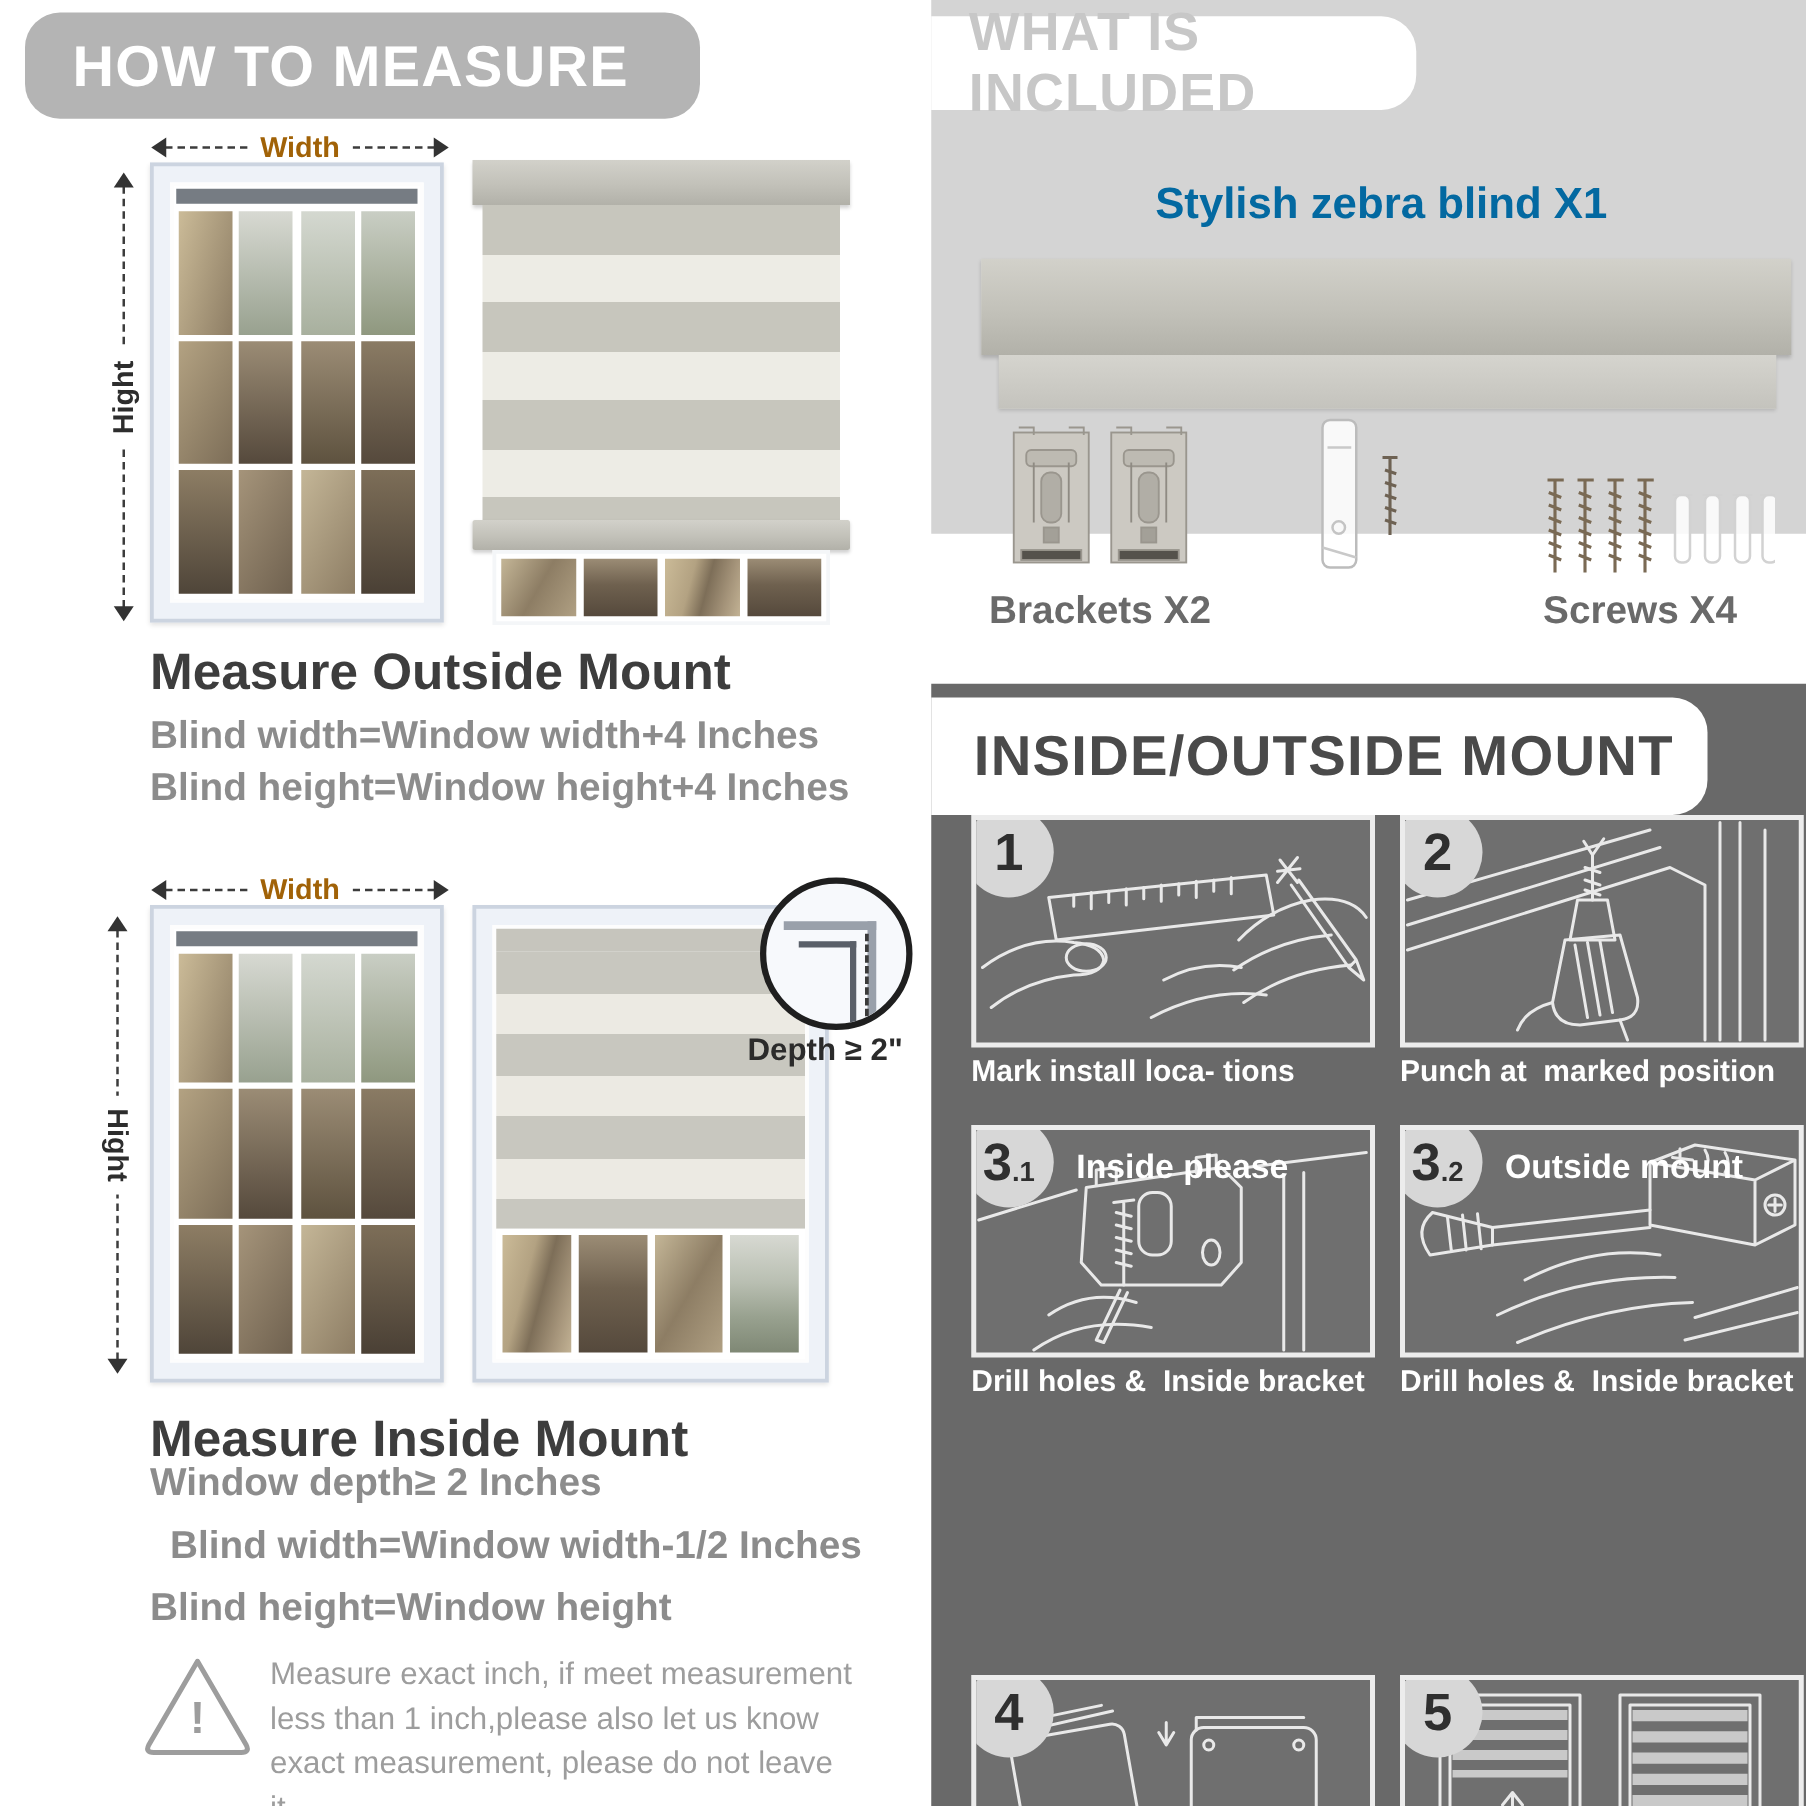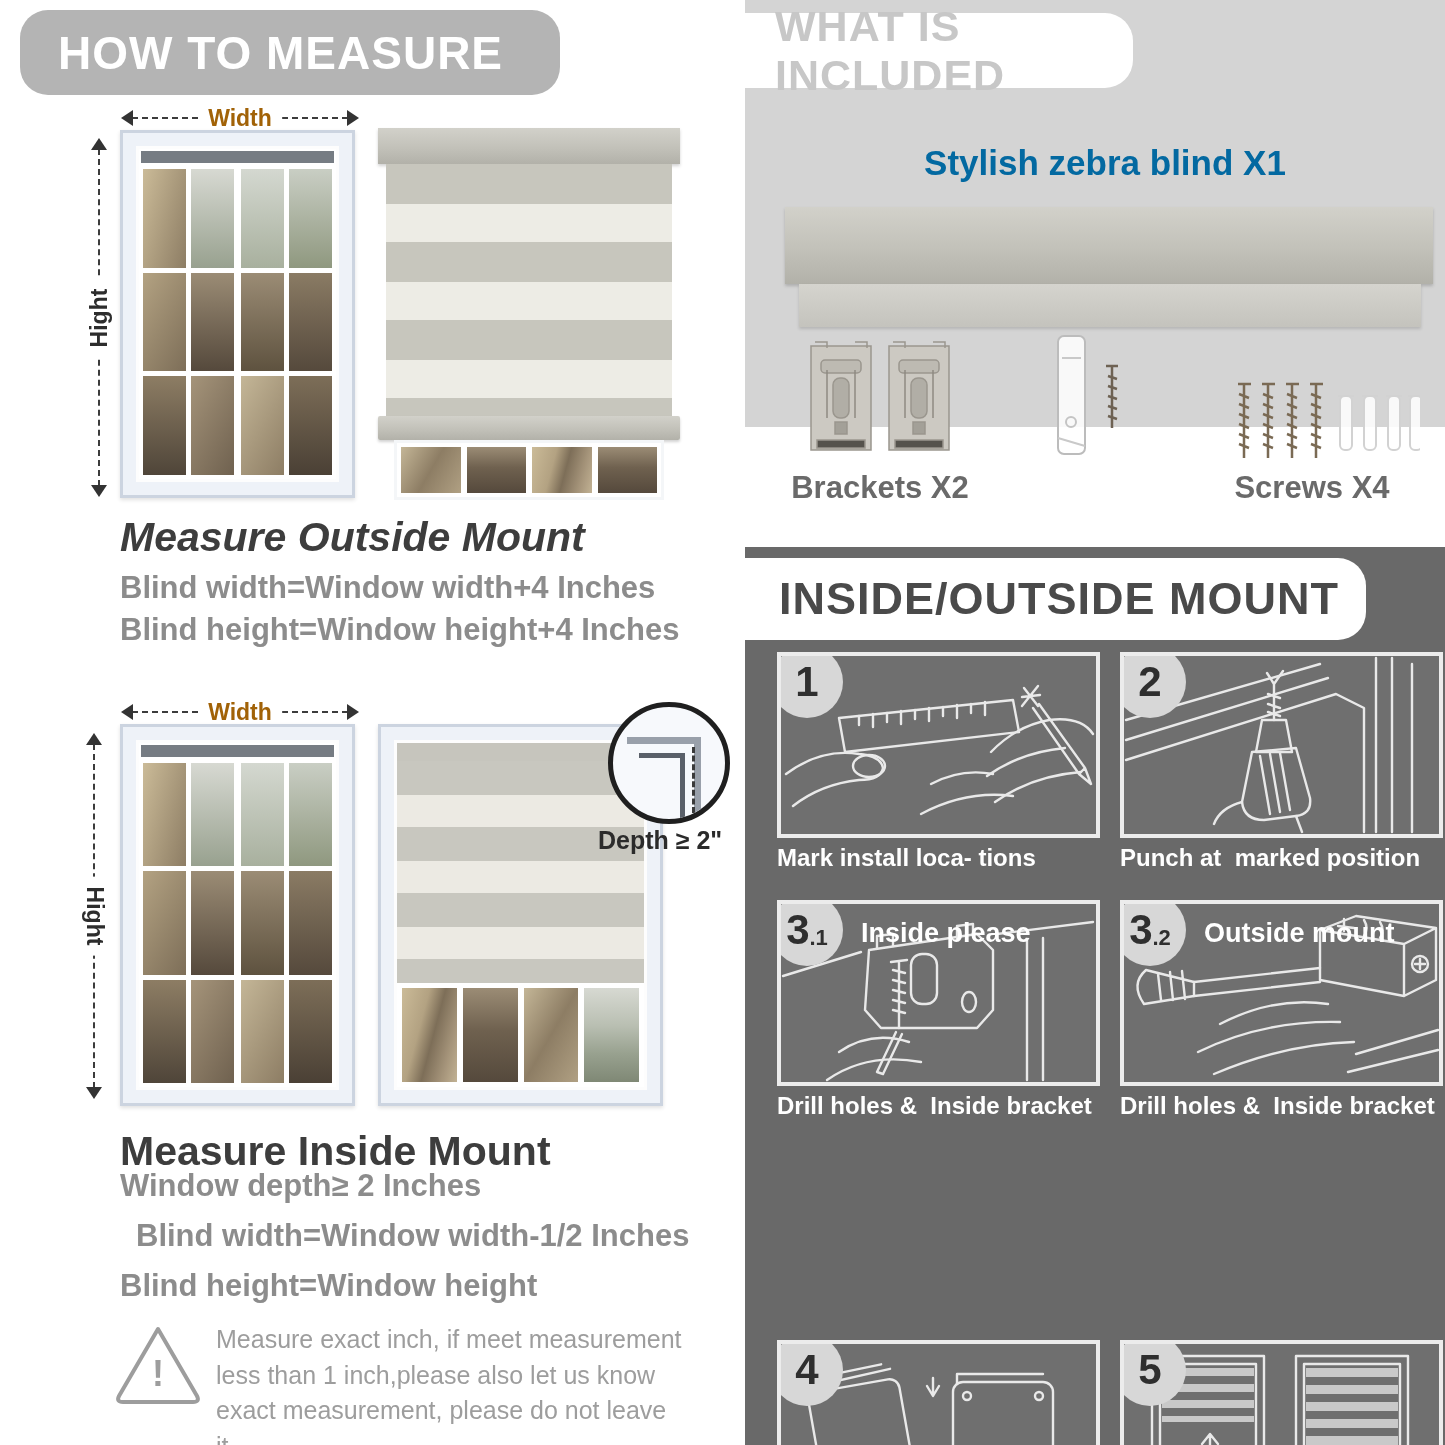--- a/index.html
+++ b/index.html
@@ -8,21 +8,21 @@
   .abs{position:absolute;}
 
   
   .pill{display:flex;align-items:center;font-weight:bold;letter-spacing:1px;}
   .how-pill{left:0;top:10px;width:502px;height:85px;background:#b4b4b4;border-radius:28px;
             color:#fff;font-size:46px;padding-left:38px;}
   .inc-panel{left:725px;top:0;width:720px;height:427px;background:#d4d4d4;}
   .inc-pill{left:0;top:13px;width:358px;height:75px;background:#fff;border-radius:0 28px 28px 0;
             color:#c7c7c7;font-size:43px;padding-left:30px;}
   .mnt-panel{left:725px;top:547px;width:720px;height:898px;background:#696969;}
-  .mnt-pill{left:0;top:11px;width:587px;height:82px;background:#fff;border-radius:0 28px 28px 0;
+  .mnt-pill{left:0;top:11px;width:587px;height:94px;background:#fff;border-radius:0 28px 28px 0;
             color:#4a4a4a;font-size:45px;padding-left:34px;}
 
   
   .h2{font-weight:bold;font-size:41px;color:#3d3d3d;}
   .formula{font-weight:bold;font-size:31px;color:#8c8c8c;}
   .note{font-size:25px;color:#9d9d9d;line-height:1.42;}
 
   
   .mline-h{height:22px;}
   .mline-h::before{content:"";position:absolute;left:9px;right:9px;top:10px;border-top:2px dashed #3c3c3c;}
@@ -145,21 +145,21 @@
     <div class="abs stripes-out" style="left:8px;right:8px;top:36px;height:252px;"></div>
     <div class="abs rail" style="left:0;right:0;top:288px;height:24px;border-radius:2px;"></div>
     <div class="abs mini-panes" style="left:16px;right:16px;top:312px;bottom:0;">
       <div class="pane g4"></div>
       <div class="pane g3"></div>
       <div class="pane g1"></div>
       <div class="pane g3"></div>
     </div>
   </div>
 
-  <div class="abs h2" style="left:100px;top:514px;font-style:italic;">Measure Outside Mount</div>
+  <div class="abs h2" style="left:100px;top:514px;">Measure Outside Mount</div>
   <div class="abs formula" style="left:100px;top:570px;">Blind width=Window width+4 Inches</div>
   <div class="abs formula" style="left:100px;top:612px;">Blind height=Window height+4 Inches</div>
 
   <div class="abs mline-h" style="left:103px;top:701px;width:234px;">
     <span class="ah al"></span>
     <span class="ah ar"></span>
     <span class="mlab">Width</span>
   </div>
 
   <div class="abs mline-v" style="left:63px;top:735px;height:362px;">

